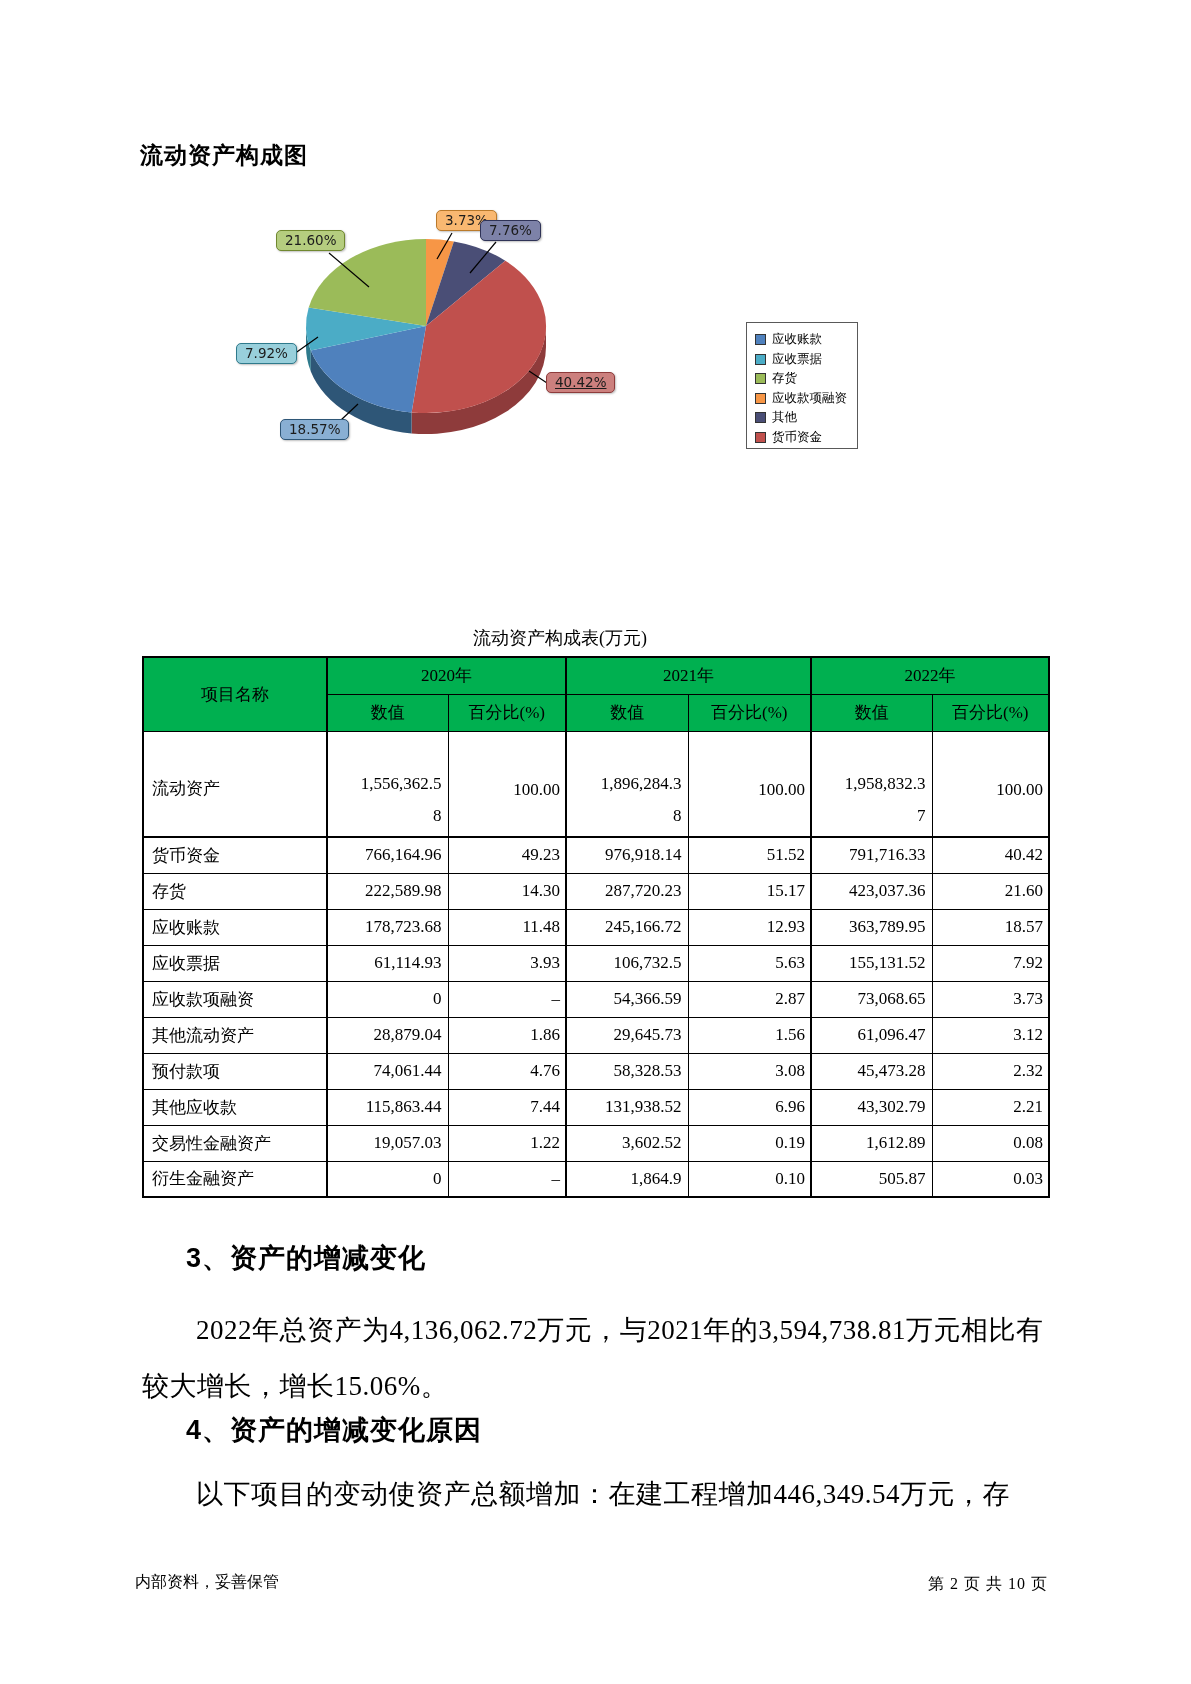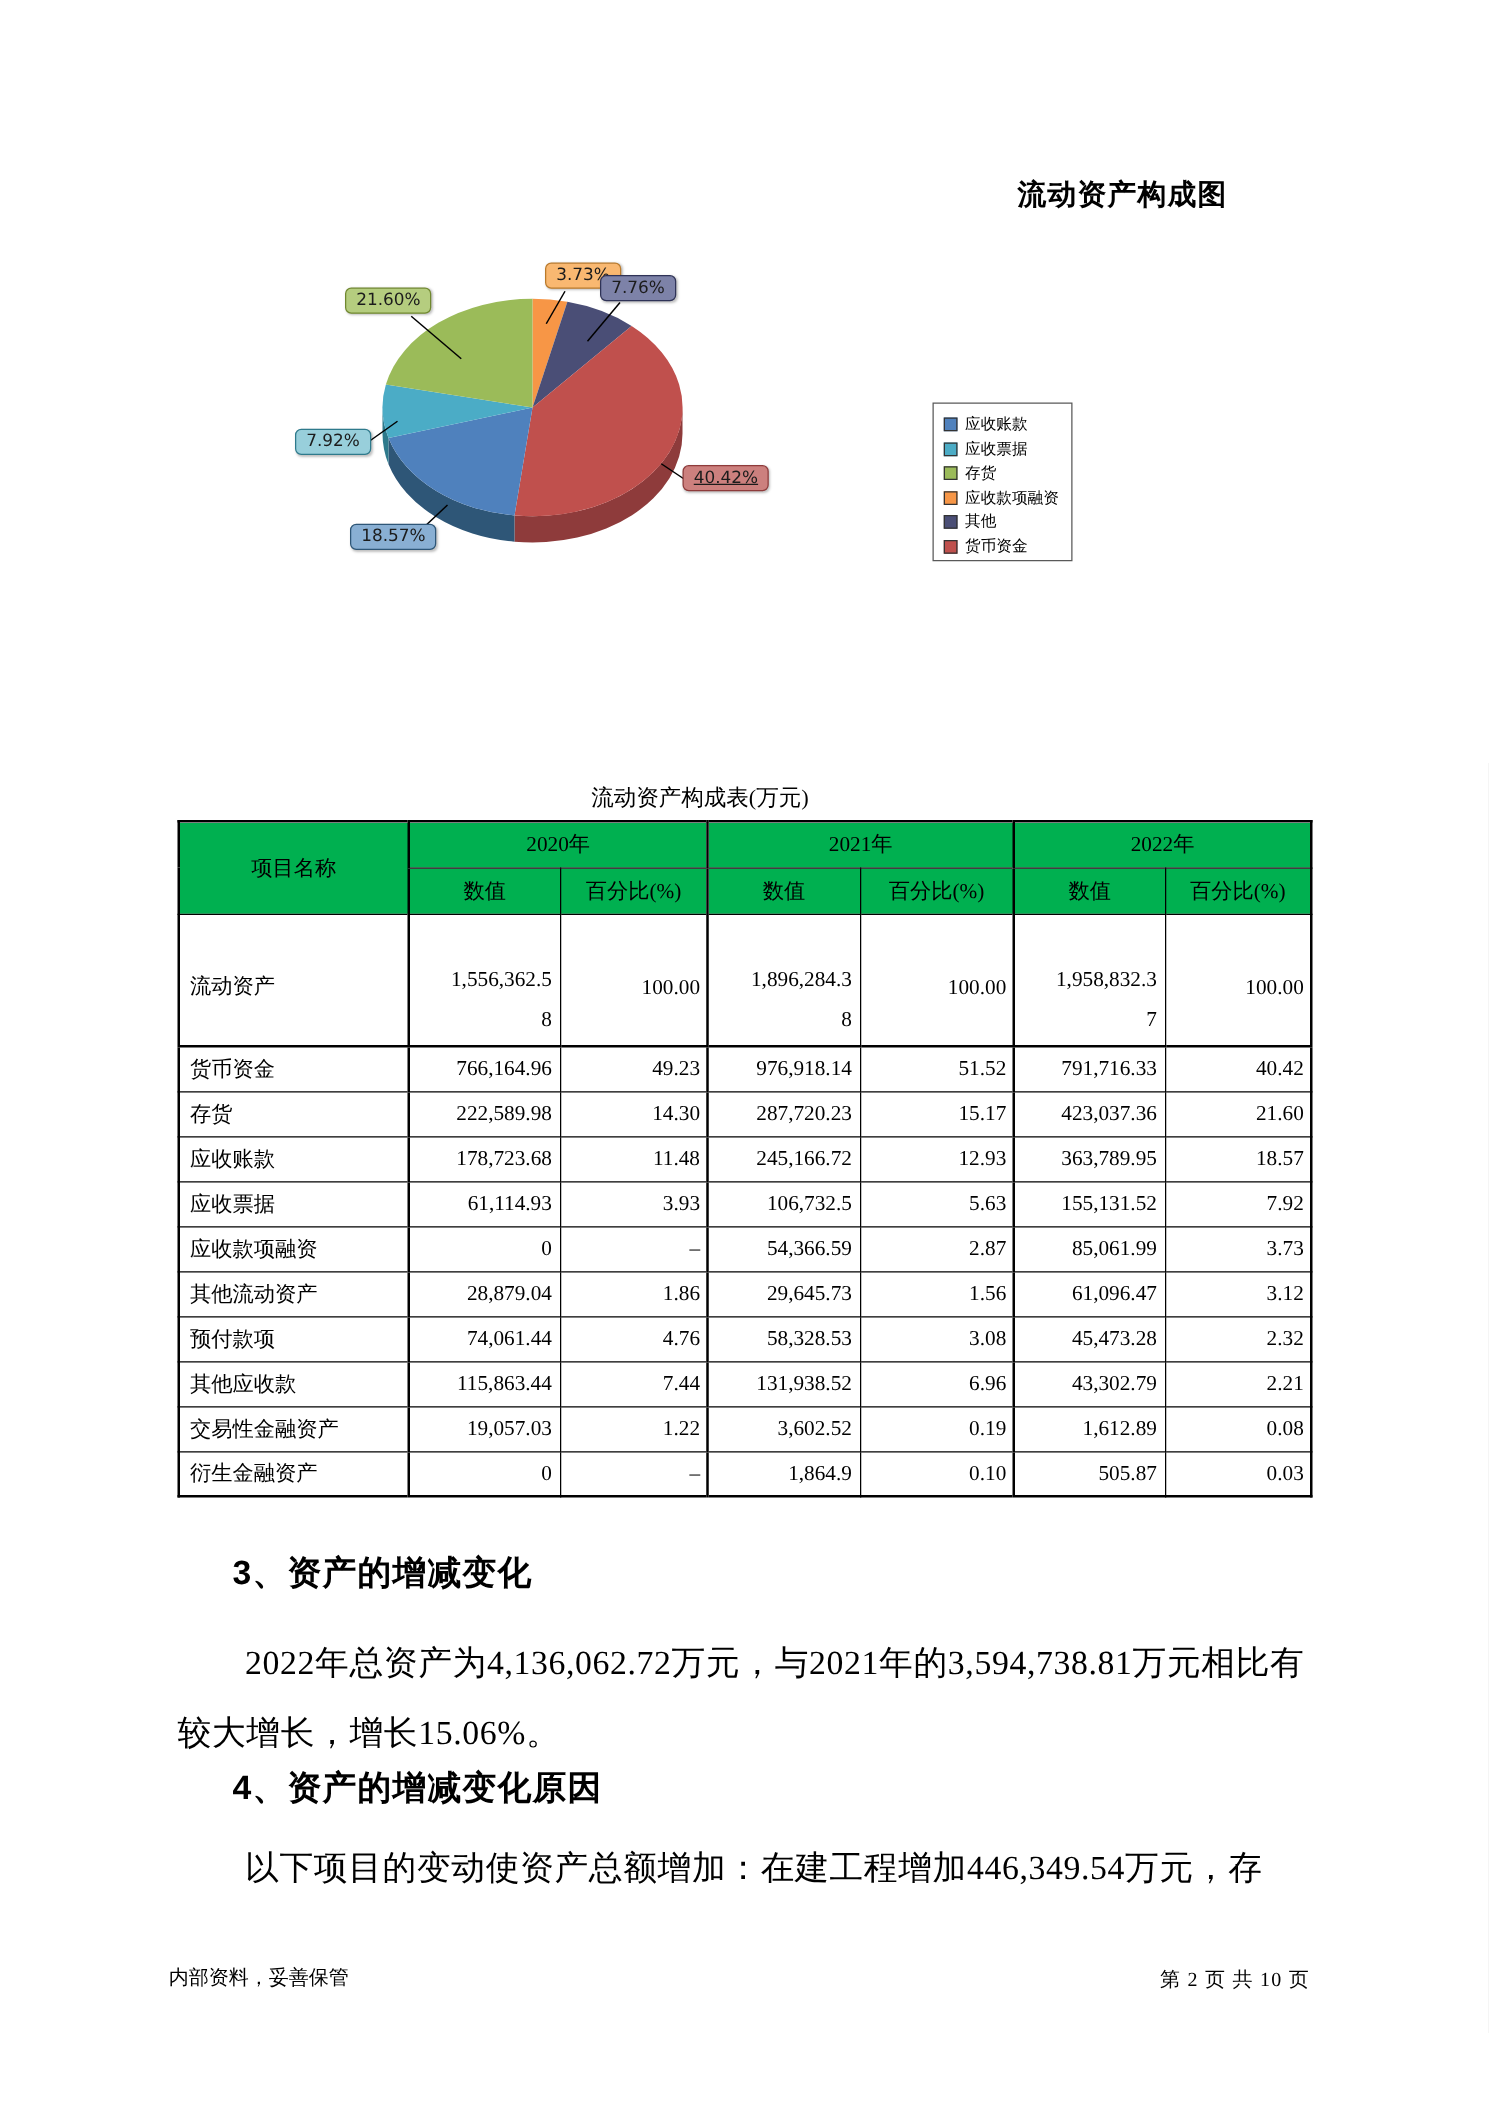--- a/index.html
+++ b/index.html
@@ -5,22 +5,22 @@
   * { margin:0; padding:0; box-sizing:border-box; }
   html,body { background:#e8e8e8; }
   .page {
     position:relative; width:1191px; height:1684px; margin:0 auto;
     background:#ffffff; color:#000;
     font-family:"Liberation Serif", serif;
     overflow:hidden;
   }
   
   .chart-title {
-    position:absolute; left:152px; top:140px; width:830px;
-    text-align:right; font-family:"Liberation Sans", sans-serif;
+    position:absolute; left:140px; top:140px; width:830px;
+    text-align:left; font-family:"Liberation Sans", sans-serif;
     font-size:23px; font-weight:bold; letter-spacing:1px;
   }
   .pie-svg { position:absolute; left:0; top:0; width:1191px; height:520px; }
   .callout {
     position:absolute; font-family:"DejaVu Sans", sans-serif;
     font-size:13.5px; color:#1c1c1c; padding:1px 8px 2px 8px;
     border-radius:5px; white-space:nowrap;
     box-shadow:1px 1px 2px rgba(0,0,0,0.25);
   }
   .c-orange { background:#f9b871; border:1.5px solid #ba7a2b; }
@@ -212,21 +212,21 @@
           <td class="pct">5.63</td>
           <td class="val gs">155,131.52</td>
           <td class="pct">7.92</td>
         </tr>
         <tr>
           <td class="name">应收款项融资</td>
           <td class="val gs">0</td>
           <td class="pct">–</td>
           <td class="val gs">54,366.59</td>
           <td class="pct">2.87</td>
-          <td class="val gs">85,061.99</td>
+          <td class="val gs">73,068.65</td>
           <td class="pct">3.73</td>
         </tr>
         <tr>
           <td class="name">其他流动资产</td>
           <td class="val gs">28,879.04</td>
           <td class="pct">1.86</td>
           <td class="val gs">29,645.73</td>
           <td class="pct">1.56</td>
           <td class="val gs">61,096.47</td>
           <td class="pct">3.12</td>

